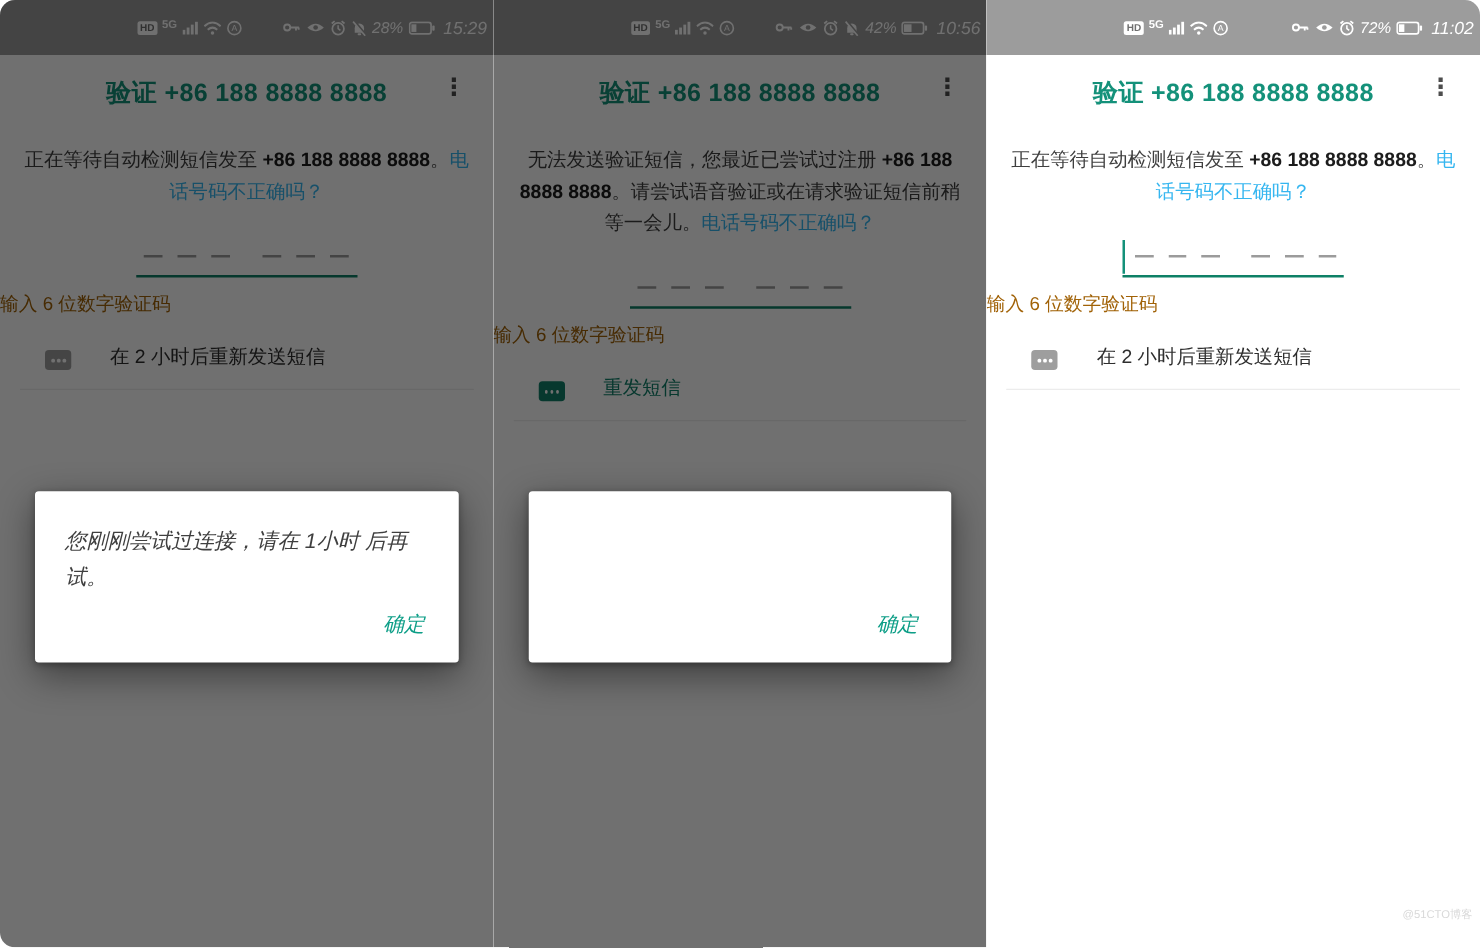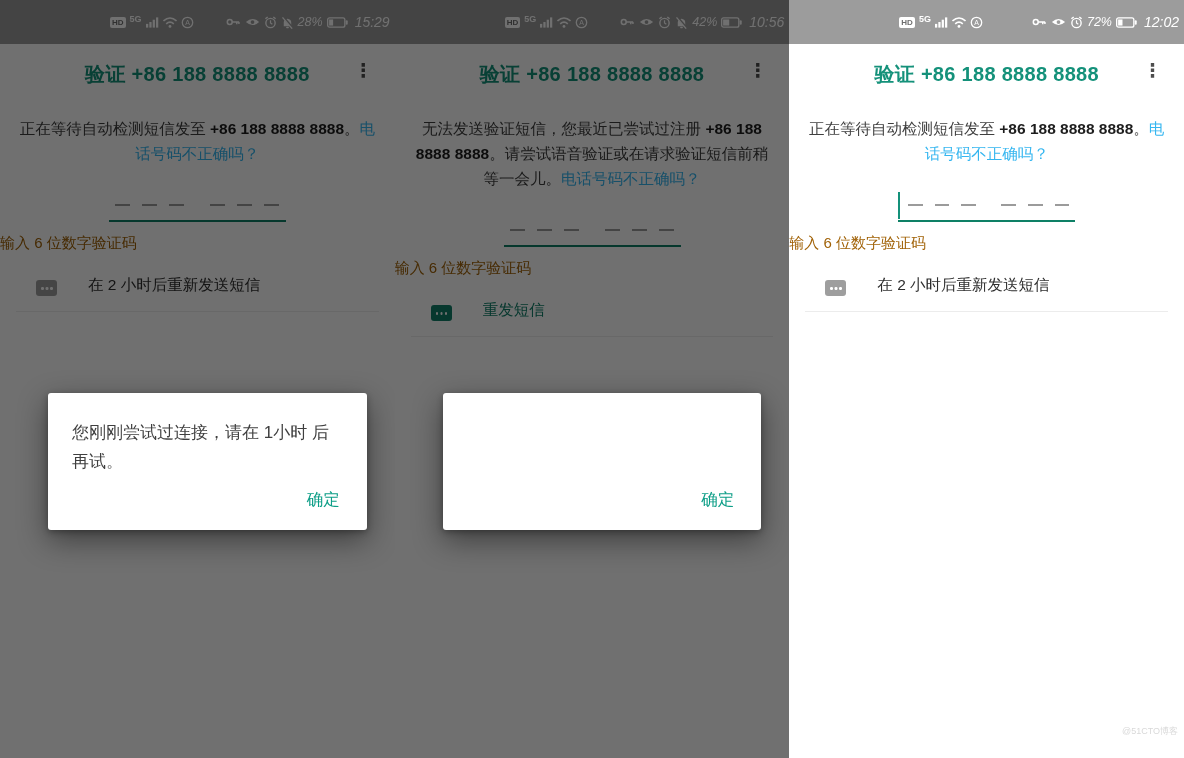--- a/index.html
+++ b/index.html
@@ -1,17 +1,17 @@
 <!DOCTYPE html>
 <html><head>
 <meta charset="utf-8">
 <style>
   html,body{margin:0;padding:0;background:#fff;}
   *{box-sizing:border-box;font-family:"Liberation Sans","DejaVu Sans",sans-serif;}
-  .app{position:relative;width:1184px;height:758px;display:flex;overflow:hidden;background:#fff;}
+  .app{position:relative;width:1184px;height:758px;display:flex;overflow:hidden;background:#fff;border-radius:12px;}
   .panel{position:relative;flex:1 1 0;background:#fff;overflow:hidden;}
 
   
   .statusbar{height:44px;background:#9c9c9c;display:flex;align-items:center;
              padding:0 5px 0 110px;color:#fff;}
   .sb-left{display:flex;align-items:center;gap:4px;}
   .sb-right{display:flex;align-items:center;gap:4px;margin-left:auto;font-style:italic;}
   .hd-badge{background:#fff;color:#6e6e6e;font-size:8px;font-weight:700;border-radius:2px;
             padding:1px 2px;line-height:9px;}
   .net-label{font-size:9px;font-weight:700;position:relative;top:-3px;letter-spacing:0;}
@@ -47,23 +47,23 @@
             border:5px solid transparent;border-top:6px solid currentColor;border-left-width:2px;}
   .sms-icon::after{content:"";position:absolute;top:7px;left:5px;width:2.5px;height:2.5px;
             border-radius:50%;background:#fff;box-shadow:4.5px 0 0 #fff,9px 0 0 #fff;}
   .resend .label{margin-left:31px;font-size:15.5px;color:#2e2e2e;}
   .resend.active .sms-icon{color:#11806a;}
   .resend.active .label{color:#11806a;font-weight:500;}
   .divider{height:1px;background:#ececec;margin:15px 16px 0 16px;}
 
   
   .scrim{position:absolute;inset:0;background:rgba(0,0,0,0.56);z-index:5;}
-  .dialog{position:absolute;left:48px;right:28px;top:393px;height:137px;background:#fff;
+  .dialog{position:absolute;left:28px;right:28px;top:393px;height:137px;background:#fff;
           border-radius:3px;z-index:10;padding:25px 24px 0 24px;
-          box-shadow:0 10px 30px rgba(0,0,0,.45),0 2px 6px rgba(0,0,0,.3);}
+          box-shadow:0 10px 30px rgba(0,0,0,.45),0 2px 6px rgba(0,0,0,.3);font-style:italic;}
   .dialog .msg{font-size:17px;line-height:29px;color:#3f3f3f;}
   .dialog .ok{position:absolute;right:27px;bottom:19px;font-size:16.5px;font-weight:500;
           color:#0d9e87;cursor:pointer;}
 
   .watermark{position:absolute;right:6px;bottom:20px;font-size:9px;color:#d9d9d9;z-index:30;}
 </style>
 </head>
 <body>
 
 <div class="app">
@@ -315,21 +315,21 @@
             </svg>
           </span>
         <span class="sb-pct">72%</span>
         <span class="sb-icon">
             <svg width="21" height="11" viewBox="0 0 22 11">
               <rect x="0.7" y="0.7" width="18" height="9.6" rx="2" fill="none" stroke="#fff" stroke-width="1.4"></rect>
               <rect x="2.2" y="2.3" width="4.6" height="6.4" fill="#fff"></rect>
               <rect x="19.7" y="3.2" width="2" height="4.6" rx="0.9" fill="#fff"></rect>
             </svg>
           </span>
-        <span class="sb-time">12:02</span>
+        <span class="sb-time">11:02</span>
       </div>
     </div>
 
     <div class="appbar">
       <span class="title">验证 +86 188 8888 8888</span>
       <span class="menu-dots">⋮</span>
     </div>
 
     <div class="body-text"><span>正在等待自动检测短信发至 </span><span class="phone">+86 188 8888 8888</span><span>。</span><span class="link">电话号码不正确吗？</span></div>
 

